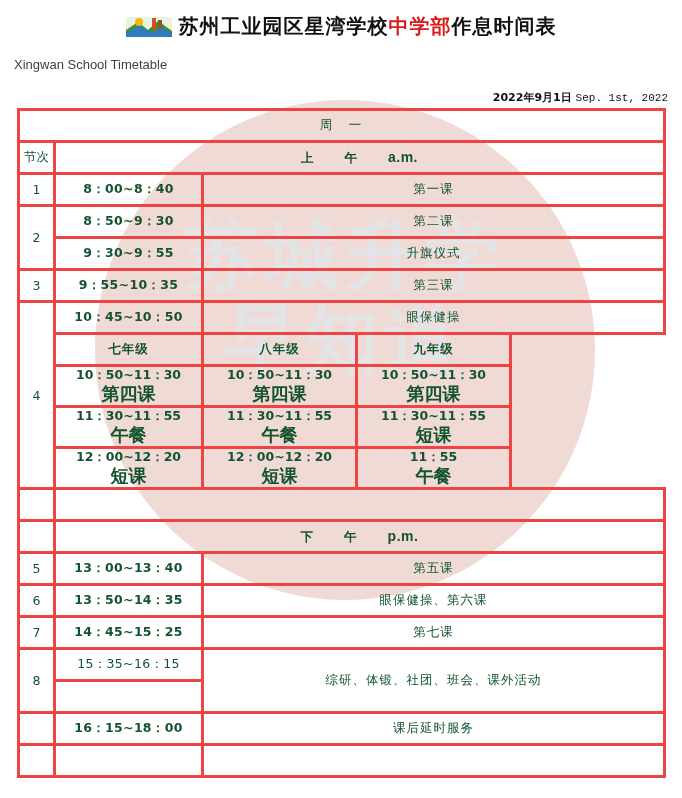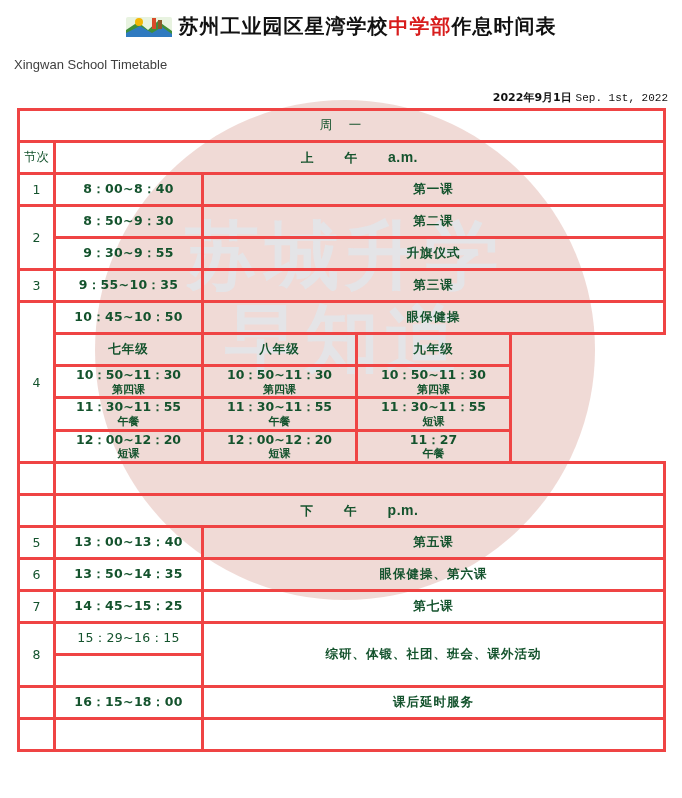--- a/index.html
+++ b/index.html
@@ -141,21 +141,21 @@
   td.time {
     font-weight: bold;
     letter-spacing: 0.3px;
     margin-top: 23px;
   }
   td.timeplain {
     font-weight: normal;
     letter-spacing: 0.3px;
   }
   td.subject {
-    font-weight: bold;
+    font-weight: normal;
     font-size: 13.5px;
     letter-spacing: 1px;
   }
   td.daybar {
     height: 26px;
     font-size: 13.5px;
     font-weight: normal;
     letter-spacing: 2px;
   }
   td.ampm {
@@ -176,21 +176,21 @@
     letter-spacing: 1px;
     height: 25px;
   }
   td.cell2 {
     line-height: 1.25;
     padding: 3px 0;
     height: 36px;
     font-weight: bold;
   }
   td.cell2 .t { display: block; font-size: 12.5px; }
-  td.cell2 .s { display: block; font-size: 11px; }
+  td.cell2 .s { display: block; font-size: 18px; }
   .red { color: #e01b1b; }
   td.blank { height: 30px; }
 </style>
 </head>
 <body>
 
 <div id="watermark"></div>
 <div id="watermark-text">
   <span class="wm-line">苏城升学</span>
   <span class="wm-line">早知道</span>
@@ -300,21 +300,21 @@
       <tr>
         <td class="cell2">
           <span class="t">12：00~12：20</span>
           <span class="s">短课</span>
         </td>
         <td class="cell2">
           <span class="t">12：00~12：20</span>
           <span class="s">短课</span>
         </td>
         <td class="cell2 red">
-          <span class="t">11：27</span>
+          <span class="t">11：55</span>
           <span class="s">午餐</span>
         </td>
       </tr>
 
       <tr>
         <td class="blank"></td>
         <td class="blank" colspan="4"></td>
       </tr>
       <tr>
         <td class="blank"></td>
@@ -333,21 +333,21 @@
         <td class="time">13：50~14：35</td>
         <td class="subject" colspan="3">眼保健操、第六课</td>
       </tr>
       <tr>
         <td class="period">7</td>
         <td class="time">14：45~15：25</td>
         <td class="subject" colspan="3">第七课</td>
       </tr>
       <tr>
         <td class="period" rowspan="2">8</td>
-        <td class="timeplain">15：29~16：15</td>
+        <td class="timeplain">15：35~16：15</td>
         <td class="subject" colspan="3" rowspan="2">综研、体锻、社团、班会、课外活动</td>
       </tr>
       <tr>
         <td class="blank"></td>
       </tr>
       <tr>
         <td class="blank"></td>
         <td class="time red">16：15~18：00</td>
         <td class="subject red" colspan="3">课后延时服务</td>
       </tr>

